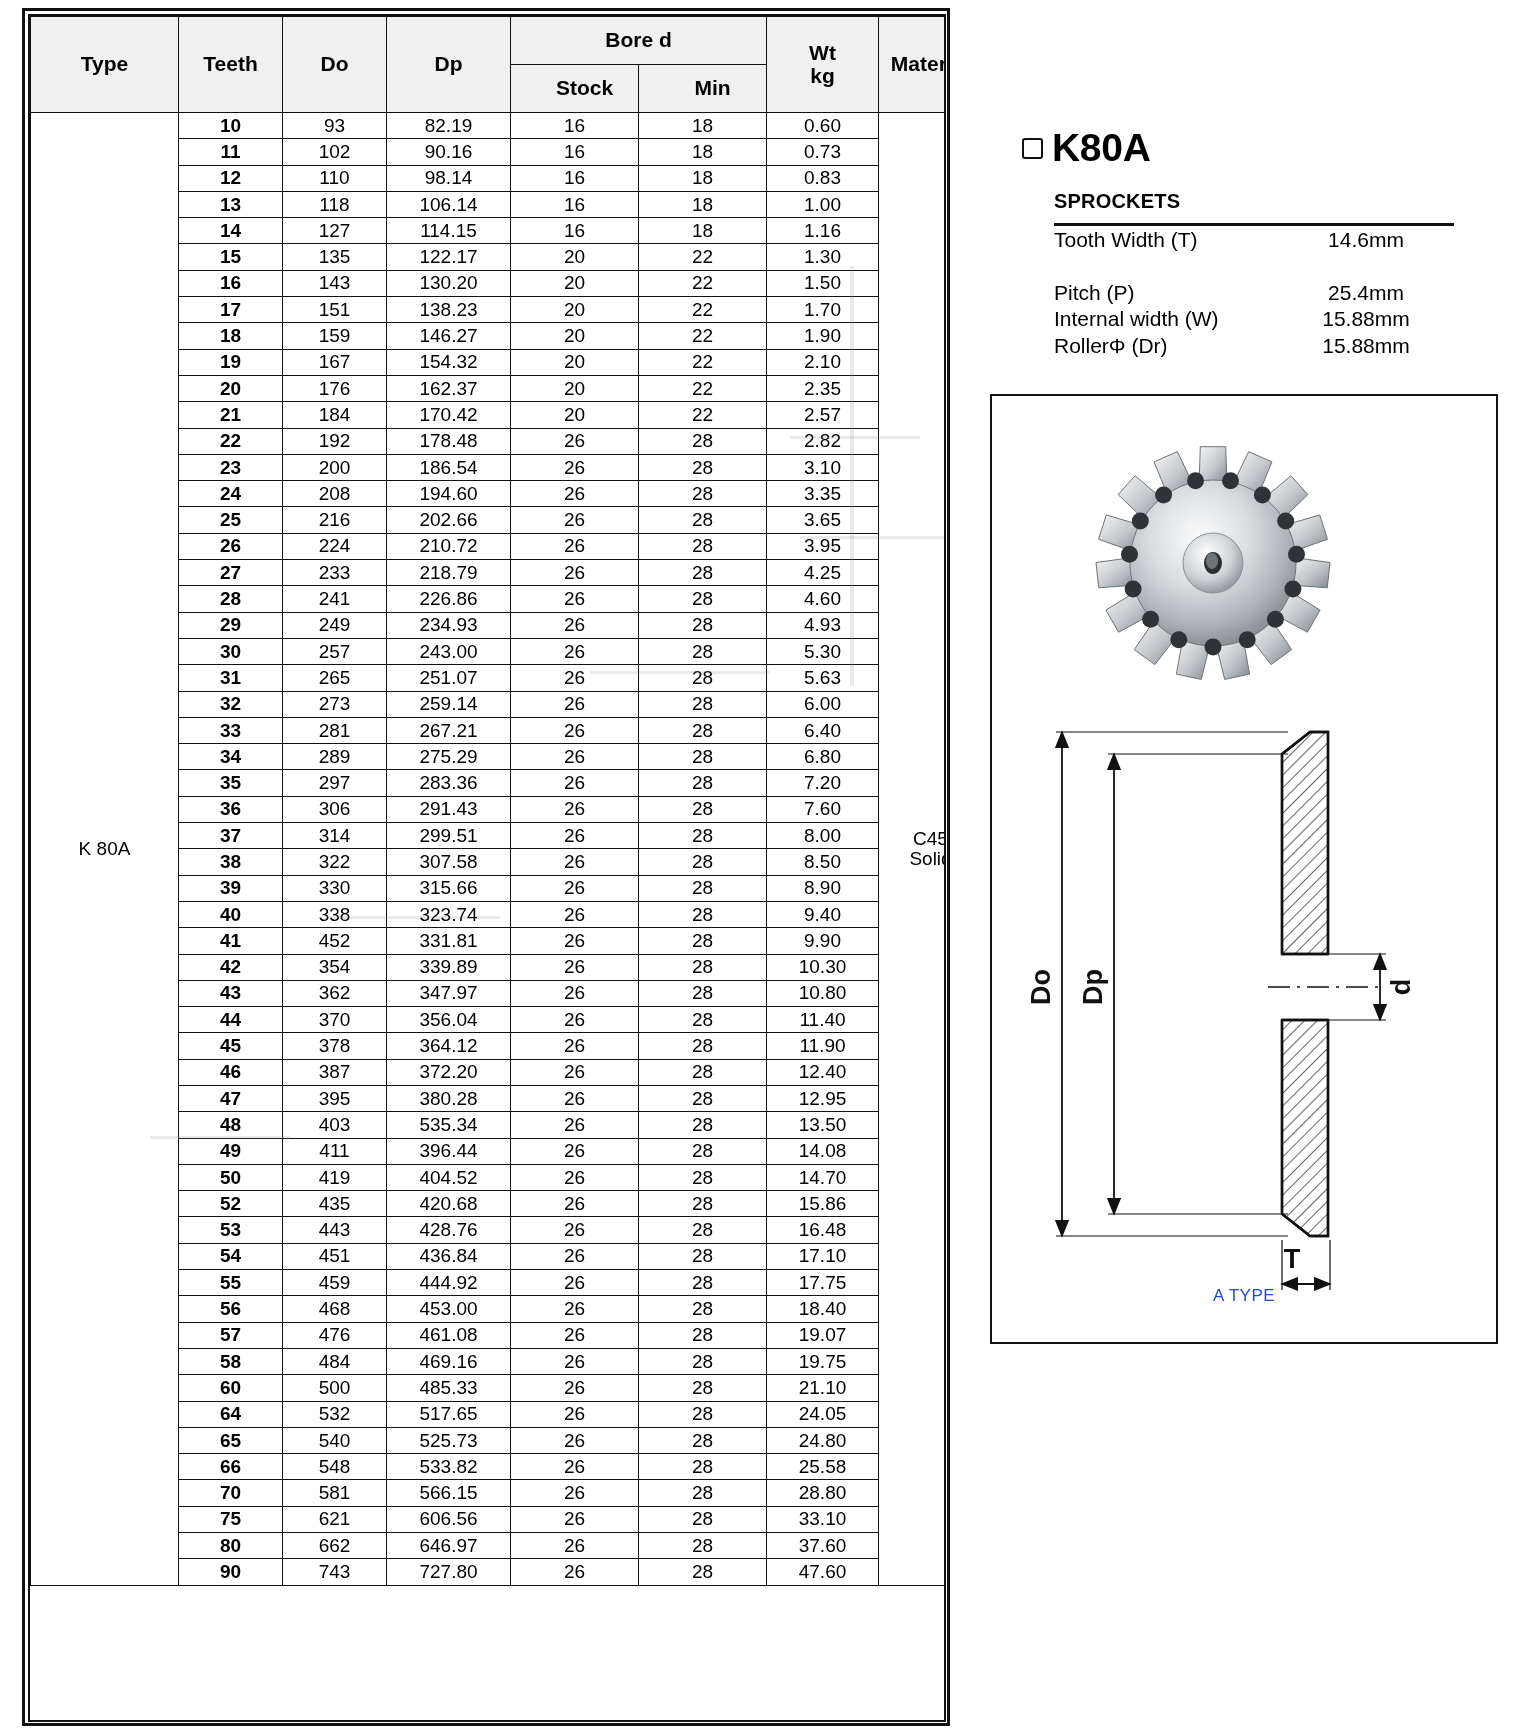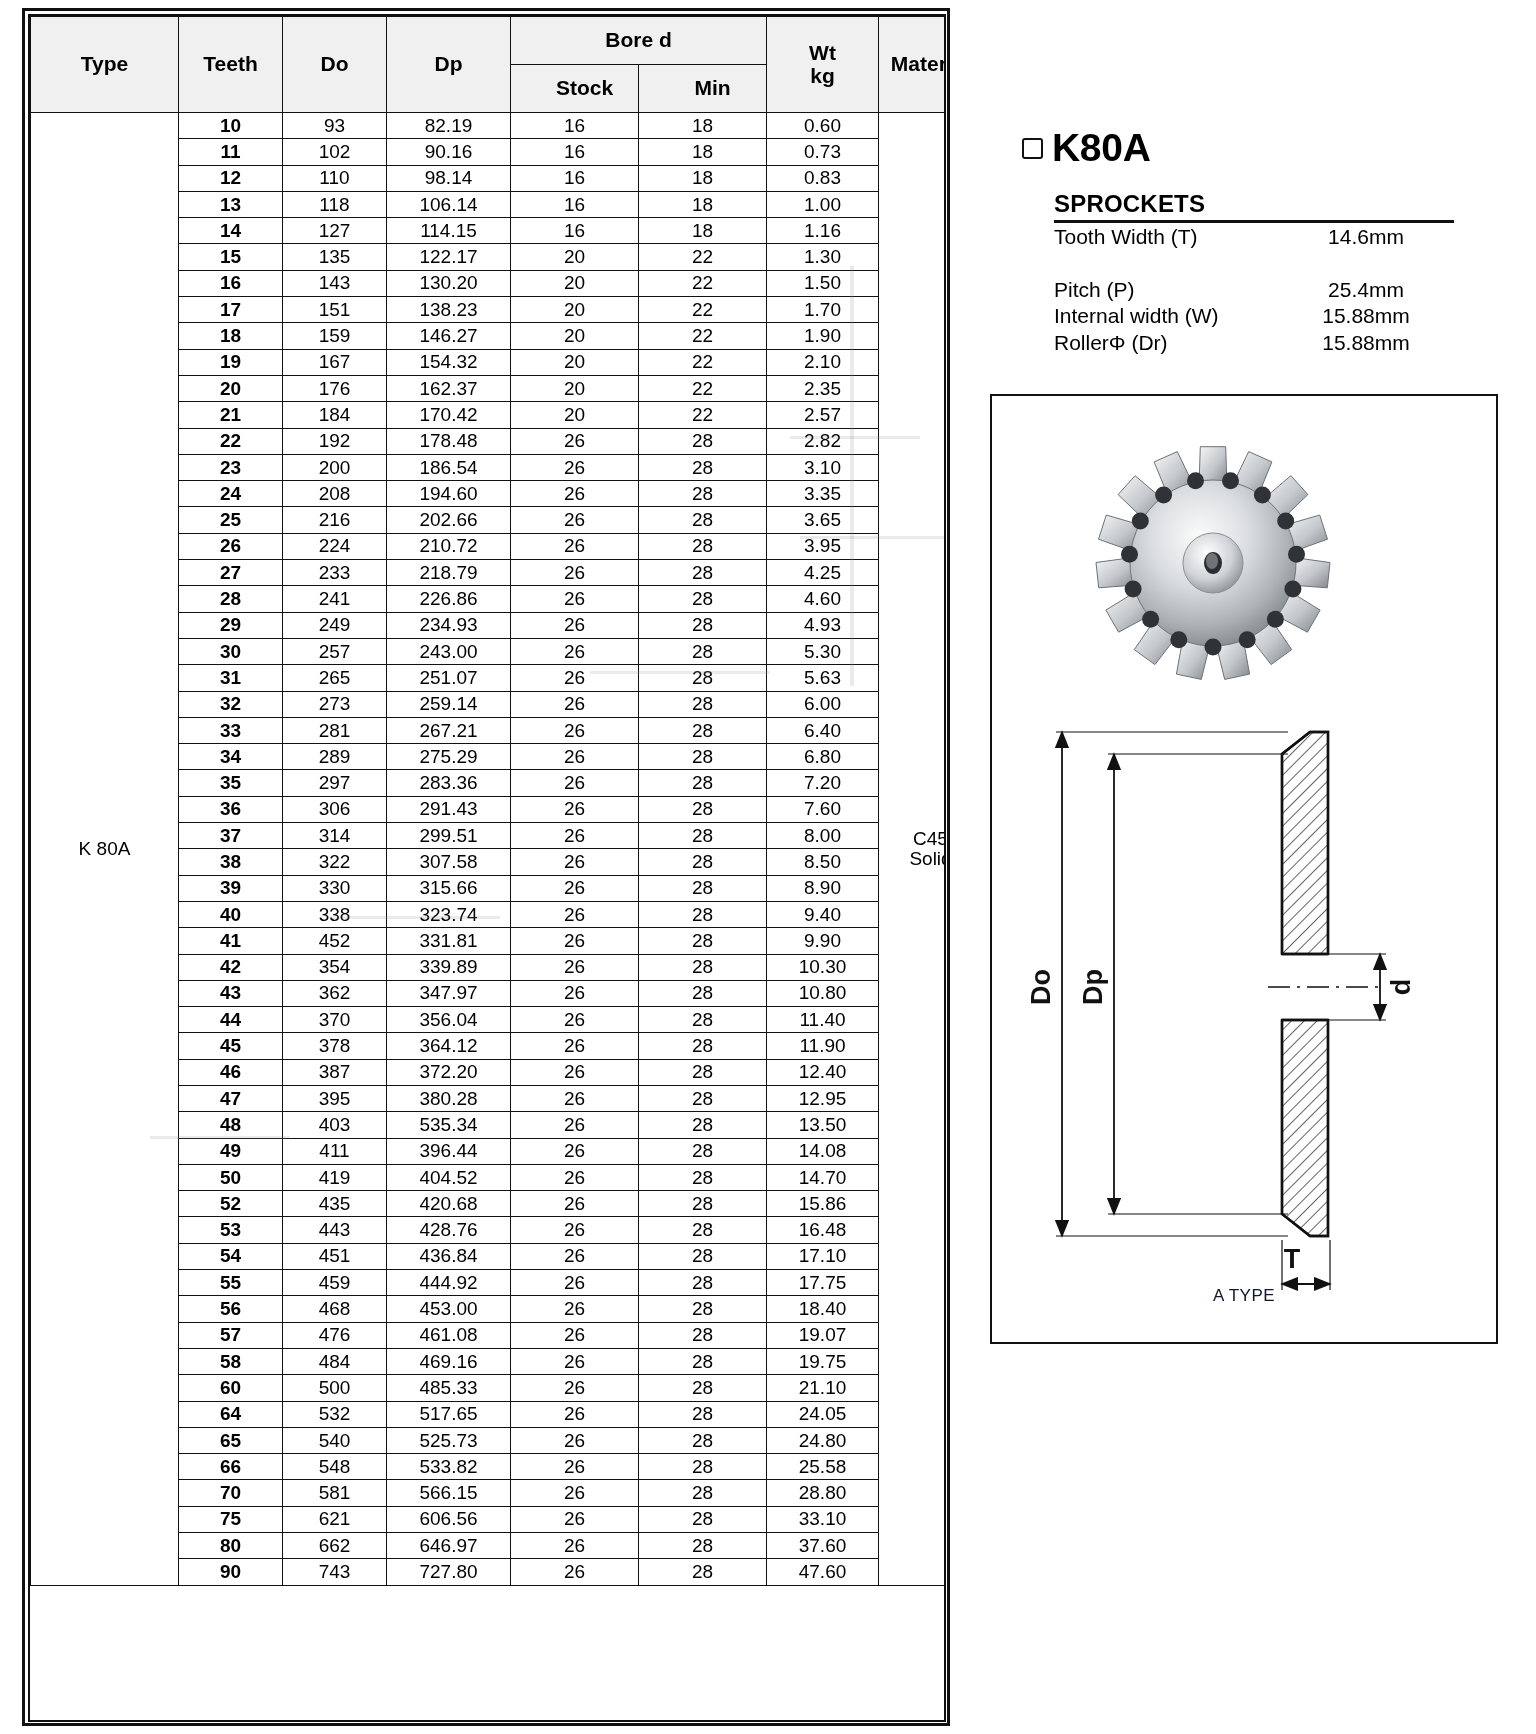--- a/index.html
+++ b/index.html
@@ -106,23 +106,23 @@
     letter-spacing: -0.3px;
   }
 
   
   #spec-wrap {
     position: absolute;
     left: 74px; top: 182px;
     width: 400px;
   }
   .spec-head {
-    font-size: 24px; font-weight: bold; color: #000;
+    font-size: 20px; font-weight: bold; color: #000;
     border-bottom: 3px solid #111;
-    padding-bottom: 2px;
+    padding-bottom: 10px;
     margin-bottom: 1px;
     letter-spacing: 0.2px;
   }
   .spec-line {
     display: flex;
     font-size: 21px;
     color: #000;
     line-height: 1.27;
     white-space: nowrap;
   }
@@ -146,21 +146,21 @@
     width: 250px; height: 250px;
   }
 
   
   #xsec { position: absolute; left: 0; top: 300px; width: 508px; height: 620px; }
 
   #atype-label {
     position: absolute;
     left: 0; right: 0; bottom: 36px;
     text-align: center;
-    font-size: 17px; color: #0f172a;
+    font-size: 17px; color: #1d4ed8;
     letter-spacing: 0.5px;
   }
 </style>
 </head>
 <body>
 
 <div id="page">
 
   <div id="table-panel">
     <div id="table-inner">

